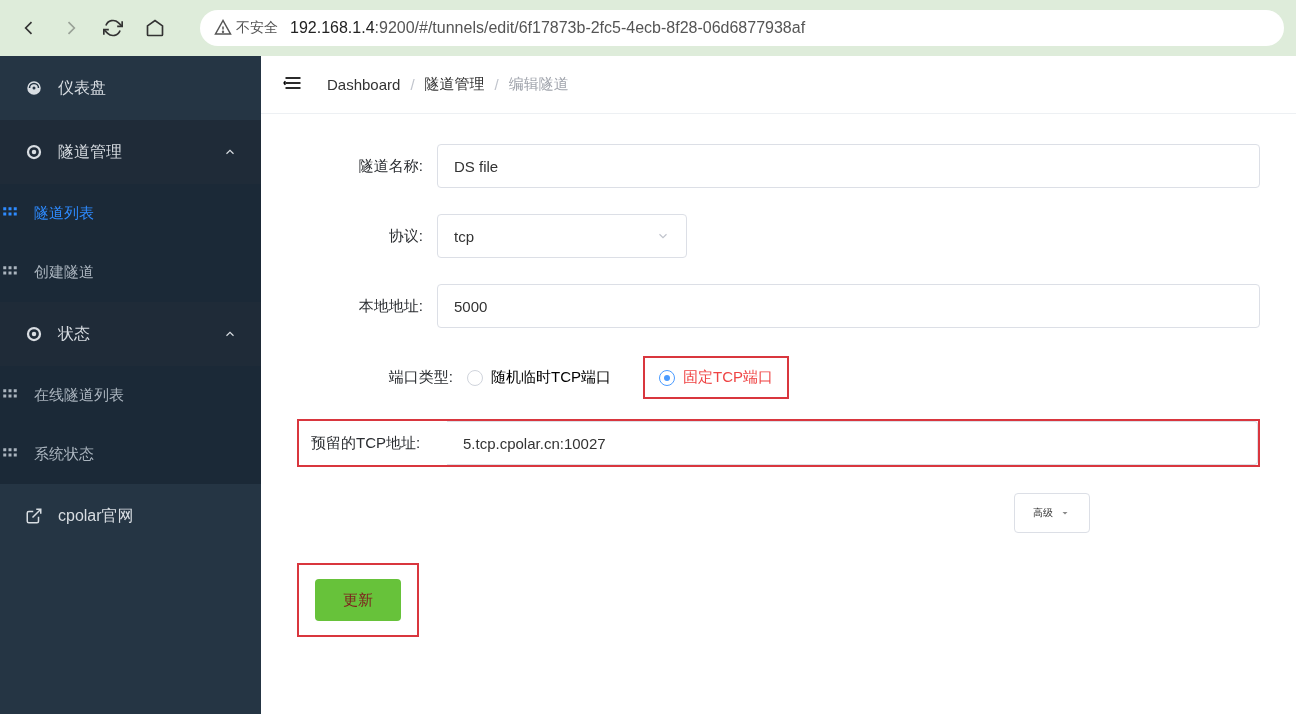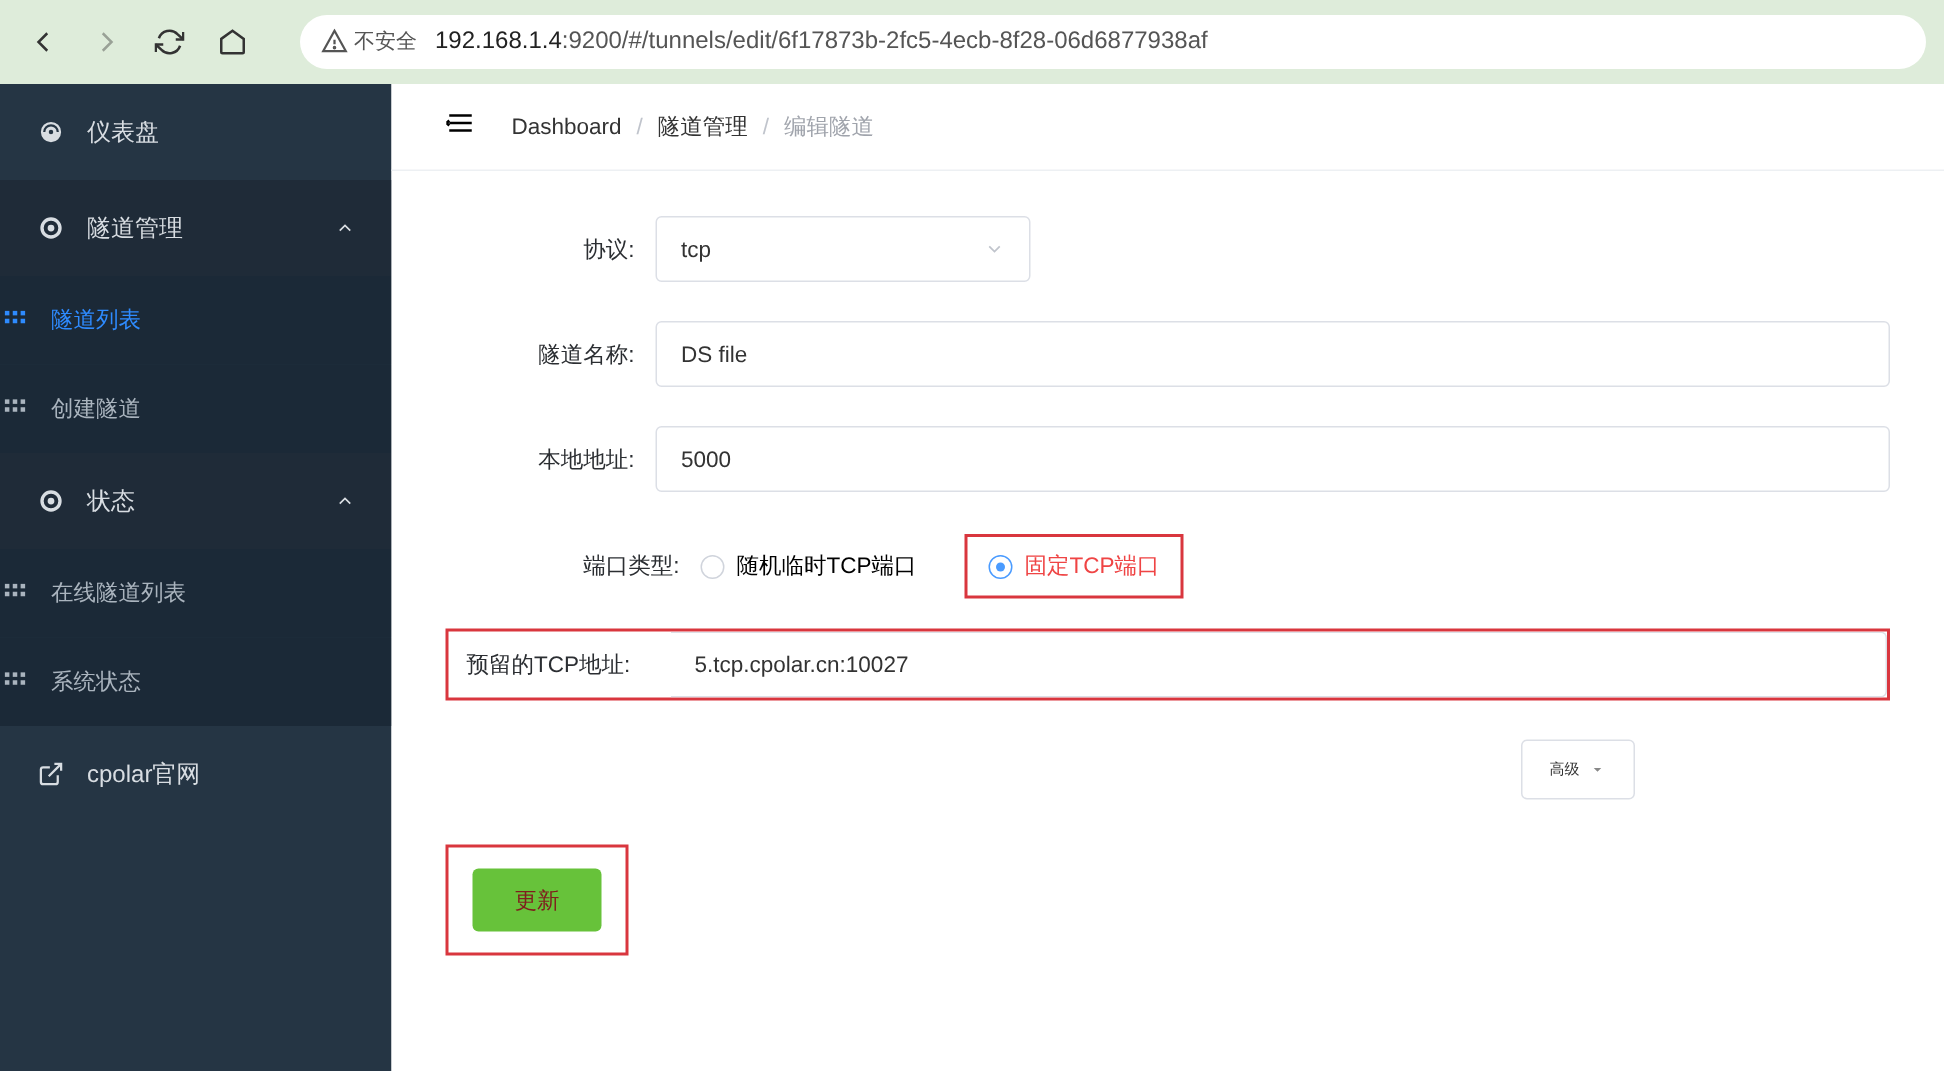--- a/index.html
+++ b/index.html
@@ -22,21 +22,21 @@
     .side-item.parent-expanded { background: #1f2b38; }
     .side-sub { background: #1b2937; height: 59px; display: flex; align-items: center; font-size: 15px; }
     .side-sub.active { color: #2e8bff; }
     .side-icon { width: 20px; margin-right: 14px; display: flex; align-items: center; justify-content: center; }
     .side-icon svg { width: 18px; height: 18px; }
     .expand { margin-left: auto; display: flex; align-items: center; }
     .expand svg { width: 14px; height: 14px; }
     .main { flex: 1; background: #fff; display: flex; flex-direction: column; }
 
     
-    .page-header { height: 58px; display: flex; align-items: center; padding: 0 36px; border-bottom: 1px solid #edf0f3; }
+    .page-header { height: 58px; display: flex; align-items: center; padding: 0 22px; border-bottom: 1px solid #edf0f3; }
     .hamburger { margin-right: 24px; cursor: pointer; }
     .hamburger svg { width: 20px; height: 18px; }
     .breadcrumb { font-size: 15px; color: #333; display: flex; align-items: center; gap: 10px; }
     .crumb-sep { color: #c0c4cc; }
     .crumb-active { color: #a0a4ac; }
 
     
     .form-area { padding: 30px 36px; flex: 1; overflow: auto; }
     .form-row { display: flex; align-items: center; margin-bottom: 26px; }
     .form-label { width: 140px; text-align: right; padding-right: 14px; color: #2b2e32; font-size: 15px; }
@@ -210,31 +210,31 @@
         <span>Dashboard</span>
         <span class="crumb-sep">/</span>
         <span>隧道管理</span>
         <span class="crumb-sep">/</span>
         <span class="crumb-active">编辑隧道</span>
       </div>
     </div>
 
     <div class="form-area">
       <div class="form-row">
+        <label class="form-label">隧道名称:</label>
+        <input class="form-input" value="DS file" style="">
+      </div>
+      <div class="form-row">
         <label class="form-label">协议:</label>
         <div class="form-select">
           <span>tcp</span>
           <svg viewBox="0 0 24 24" fill="none" stroke="currentColor" stroke-width="2">
               <path d="M6 9l6 6 6-6"></path>
             </svg>
         </div>
-      </div>
-      <div class="form-row">
-        <label class="form-label">隧道名称:</label>
-        <input class="form-input" value="DS file" style="">
       </div>
       <div class="form-row">
         <label class="form-label">本地地址:</label>
         <input class="form-input" value="5000" style="">
       </div>
       <div class="form-row" style="margin-top:40px">
         <label class="form-label" style="width:170px">端口类型:</label>
         <div class="radio-group">
           <div class="radio-item unchecked">
             <span class="radio-circle"></span>

